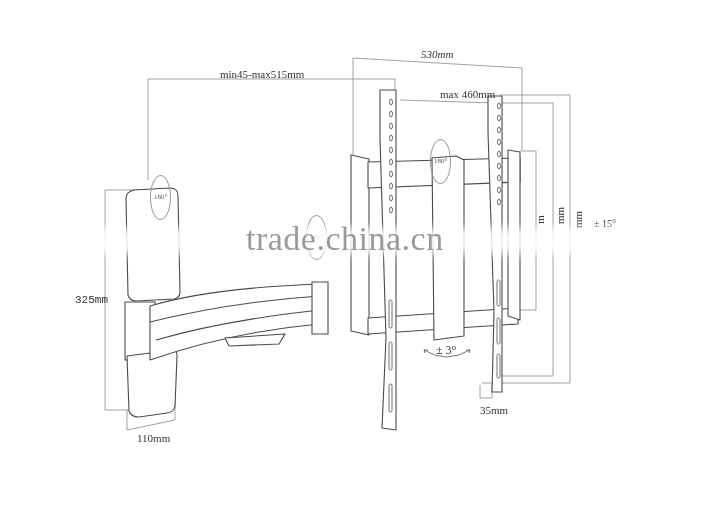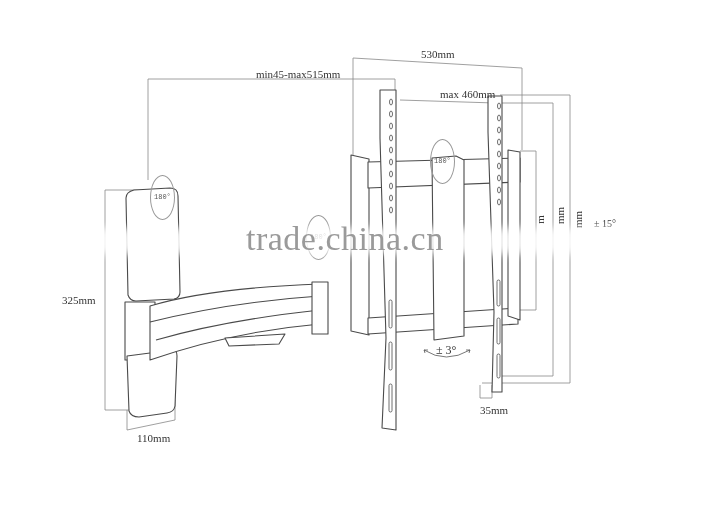--- a/index.html
+++ b/index.html
@@ -1,19 +1,19 @@
 <!DOCTYPE html>
 <html><head>
 <meta charset="utf-8">
 <style>
   html,body{margin:0;padding:0;background:#ffffff;}
   body{width:709px;height:511px;position:relative;overflow:hidden;font-family:"DejaVu Serif","Liberation Serif",serif;}
   svg{position:absolute;left:0;top:0;}
   .lbl{position:absolute;font-family:"Liberation Serif","DejaVu Serif",serif;font-size:11px;color:#333;white-space:nowrap;line-height:1;}
-  .rot{position:absolute;font-family:Liberation Mono, monospace;font-size:7px;color:#555;border:1px solid #999;border-radius:50%;padding:18px 3px;line-height:1;}
+  .rot{position:absolute;font-family:Liberation Serif, serif;font-size:7px;color:#555;border:1px solid #999;border-radius:50%;padding:18px 3px;line-height:1;}
   .wm{position:absolute;left:246px;top:222px;font-family:Liberation Serif, serif;font-size:34px;color:#9a9a9a;letter-spacing:0.5px;line-height:1;}
   .blur{position:absolute;background:rgba(255,255,255,0.85);filter:blur(4px);}
 </style>
 </head>
 <body>
 
 <svg width="709" height="511" viewBox="0 0 709 511" xmlns="http://www.w3.org/2000/svg">
   <g fill="none" stroke="#888" stroke-width="0.8">
 
     <polyline points="148,180 148,79 395,79 395,96"></polyline>
@@ -89,24 +89,24 @@
     <ellipse cx="499" cy="202" rx="1.5" ry="3"></ellipse>
     <rect x="497" y="280" width="3" height="26" rx="1.5"></rect>
     <rect x="497" y="318" width="3" height="26" rx="1.5"></rect>
     <rect x="497" y="354" width="3" height="24" rx="1.5"></rect>
   </g>
 
   <path d="M424,350 q22,14 46,0" fill="none" stroke="#555" stroke-width="0.8"></path>
   <path d="M424,350 l4,0 M424,350 l1,3 M470,350 l-4,0 M470,350 l-1,3" stroke="#555" stroke-width="0.8"></path>
 </svg>
 
-<div class="lbl" style="left:220px;top:69px;margin-left:36px;">min45-max515mm</div>
-<div class="lbl" style="left:421px;top:49px;">530mm</div>
+<div class="lbl" style="left:220px;top:69px;">min45-max515mm</div>
+<div class="lbl" style="left:421px;top:49px;font-style:italic;">530mm</div>
 <div class="lbl" style="left:415px;top:89px;margin-left:25px;">max 460mm</div>
-<div class="lbl" style="left:62px;top:295px;">325mm</div>
+<div class="lbl" style="left:75px;top:295px;font-family:Liberation Mono, monospace;">325mm</div>
 <div class="lbl" style="left:137px;top:433px;">110mm</div>
 <div class="lbl" style="left:480px;top:405px;">35mm</div>
 
 <div class="lbl" style="left:536px;top:214px;transform:rotate(-90deg);">m</div>
 <div class="lbl" style="left:552px;top:210px;transform:rotate(-90deg);">mm</div>
 <div class="lbl" style="left:570px;top:214px;transform:rotate(-90deg);">mm</div>
 <div class="lbl" style="left:594px;top:219px;font-size:10px;text-align:center;">± 15°</div>
 
 <div class="rot" style="left:150px;top:175px;">180°</div>
 <div class="rot" style="left:306px;top:215px;">180°</div>

